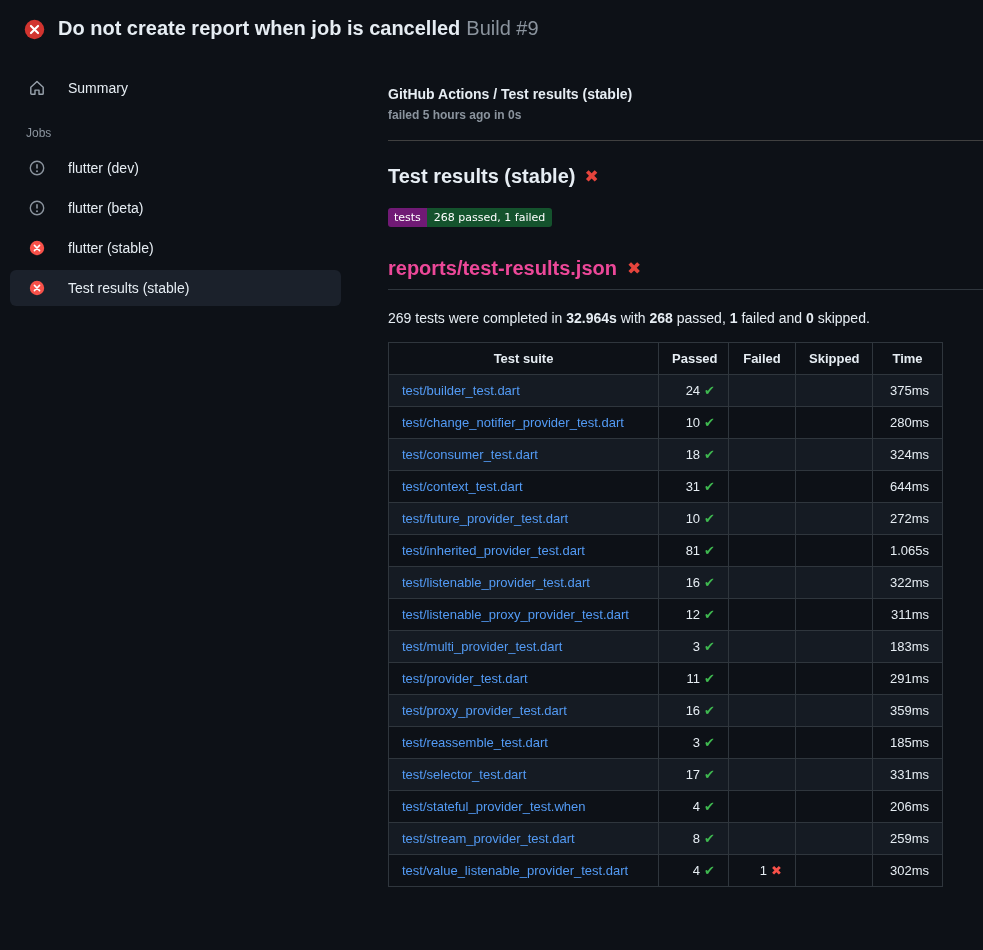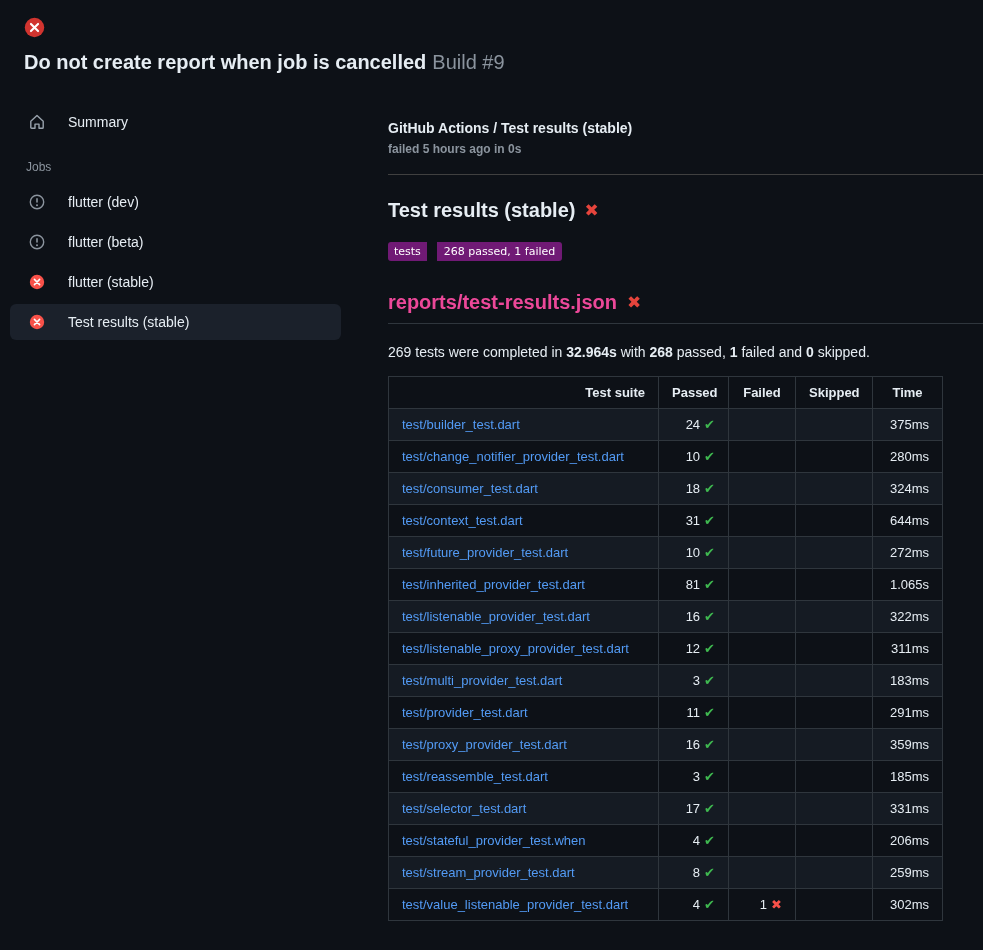--- a/index.html
+++ b/index.html
@@ -4,21 +4,21 @@
 <style>
   * { margin:0; padding:0; box-sizing:border-box; }
   html,body { width:983px; height:950px; overflow:hidden; }
   body {
     background:#0d1117;
     color:#e6edf3;
     font-family:"Liberation Sans","DejaVu Sans",sans-serif;
     font-size:14px;
   }
   
-  .app-header { display:flex; align-items:flex-start; gap:13px; padding:17px 24px 10px 24px;flex-direction:column; }
+  .app-header { display:flex; align-items:flex-end; gap:13px; padding:17px 24px 10px 24px; }
   .app-header .title-wrap { font-size:20px; font-weight:600; }
   .app-header .build { color:#8b949e; font-weight:400; margin-left:6px; }
   .big-x-circle { width:21px; height:21px; flex:none; display:inline-flex; }
 
   
   .layout { display:flex; align-items:flex-start; }
   .sidebar { flex:none; width:341px; padding:20px 0 0 10px; }
   .side-item {
     display:flex; align-items:center; gap:23px;
     padding:10px 12px 10px 19px; border-radius:6px;
@@ -33,34 +33,34 @@
   .check-header { border-bottom:1px solid #404040; padding-bottom:18px; }
   .breadcrumb { font-size:14px; font-weight:700; color:#e6edf3; }
   .status-line { font-size:12px; color:#8b949e; margin-top:6px;font-weight:bold; }
 
   h1.check-title { font-size:20px; font-weight:700; margin-top:24px; display:flex; align-items:center; gap:9px; }
   .hx { color:#e5443c; font-weight:700; font-size:17px; line-height:1; }
 
   .badge { display:inline-flex; margin-top:20px; border-radius:3px; overflow:hidden;
            font-size:11px; line-height:13px; font-family:"DejaVu Sans",sans-serif; }
   .badge .b-label { background:#701a75; color:#ffffff; padding:3px 6px; }
-  .badge .b-value { background:#701a75; color:#ffffff; padding:3px 7px;margin-left:10px; }
+  .badge .b-value { background:#14532d; color:#ffffff; padding:3px 7px; }
 
   h2.report-title { margin-top:30px; padding-bottom:9px; border-bottom:1px solid #2f363d;
                     font-size:20px; font-weight:600; display:flex; align-items:center; gap:10px; }
   h2.report-title a { color:#ec4899; text-decoration:none; }
 
   .summary-line { margin-top:20px; font-size:14px; color:#e6edf3; }
   .summary-line strong { font-weight:700; }
 
   
   table.results { margin-top:16px; border-collapse:collapse; font-size:13px; width:554px; table-layout:fixed; }
   table.results th, table.results td { border:1px solid #2f363d; padding:8px 13px; }
   table.results th { font-weight:700; color:#e6edf3; }
-  th.col-suite { text-align:right; }
+  th.col-suite { text-align:center; }
   th.col-num { text-align:center; }
   td.cell-suite a { color:#539bf5; text-decoration:none; }
   td.cell-num, td.cell-time { text-align:right; white-space:nowrap; }
   tbody tr:nth-child(odd) { background:#151b23; }
   .mark { margin-left:4px; font-weight:700; }
   .mark.pass { color:#3fb950; }
   .mark.fail { color:#f85149; }
 </style>
 </head>
 <body>

